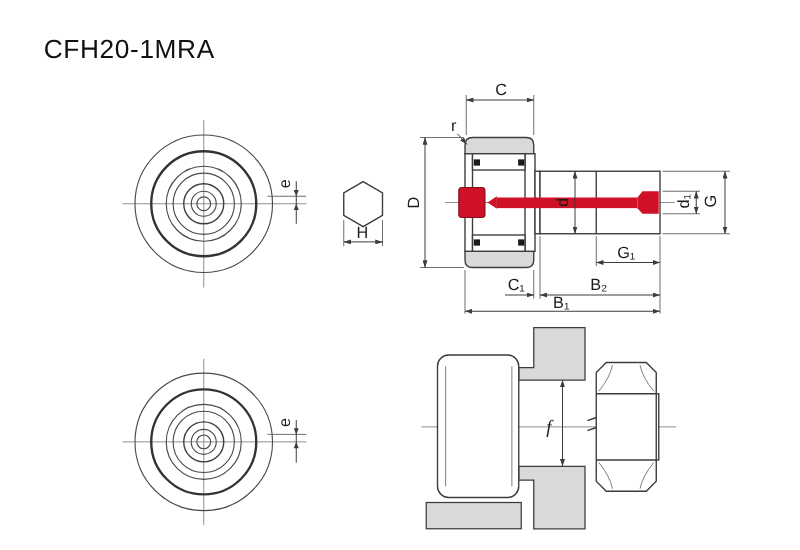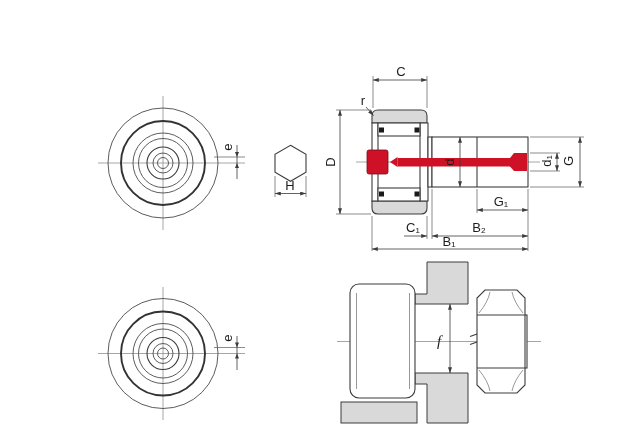--- a/index.html
+++ b/index.html
@@ -15,20 +15,21 @@
   .thin{stroke:#6b6b6b;stroke-width:0.7;fill:none;}
   .ext{stroke:#5a5a5a;stroke-width:0.7;fill:none;}
   .dimln{stroke:#3c3c3c;stroke-width:0.8;fill:none;}
   .cline{stroke:#8f8f8f;stroke-width:0.8;fill:none;}
   .redstroke{stroke:#7a0e1a;stroke-width:0.8;}
 </style>
 </head>
 <body>
 
 <div id="stage">
+  <div id="title">CFH20-1MRA</div>
 
   <svg width="640" height="440" viewBox="0 0 640 440">
     <defs>
       <marker id="arw" viewBox="0 0 6 4" markerWidth="6" markerHeight="4" refX="5.8" refY="2" orient="auto-start-reverse" markerUnits="userSpaceOnUse">
         <path d="M0,0 L6,2 L0,4 Z" fill="#3c3c3c"></path>
       </marker>
     </defs>
 
     <g>
       <line class="cline" x1="98" y1="163" x2="245" y2="163"></line>

